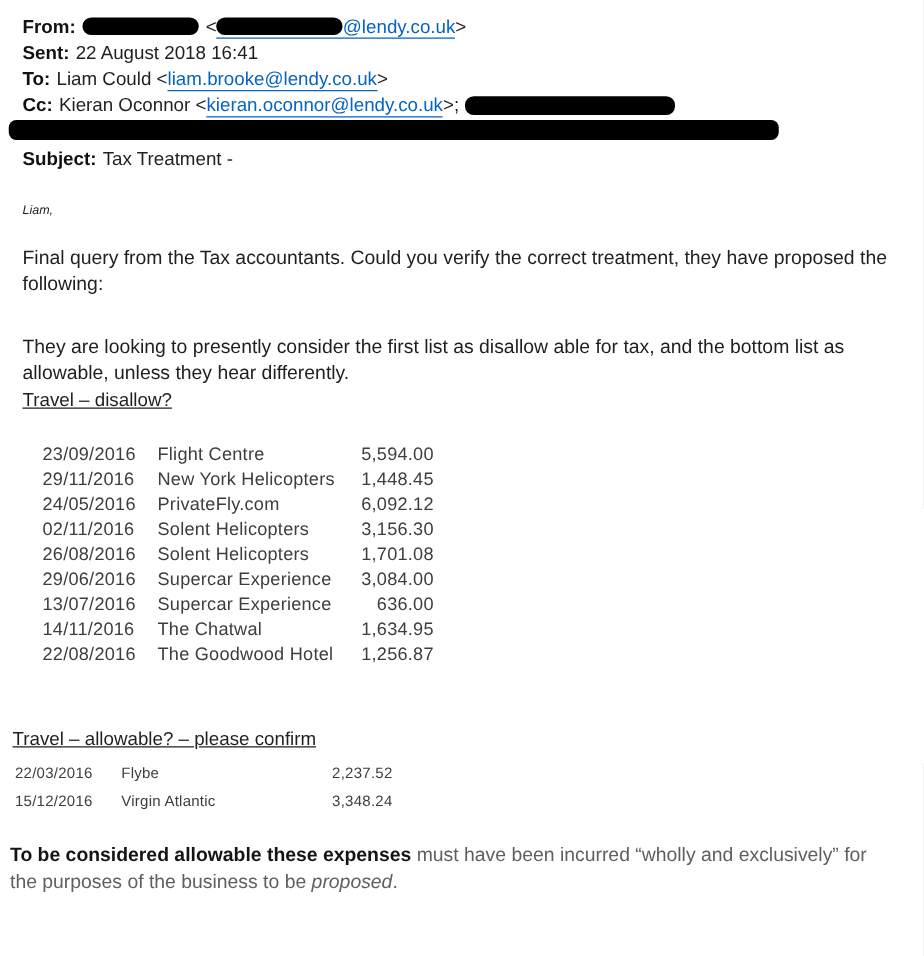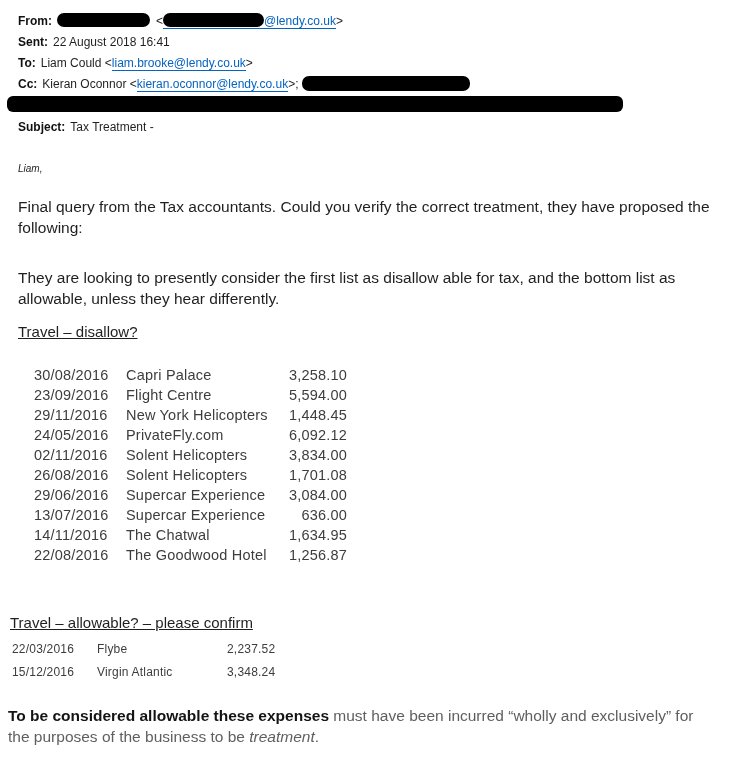--- a/index.html
+++ b/index.html
@@ -2,49 +2,49 @@
 <html><head>
 <meta charset="utf-8">
 <style>
   html,body { margin:0; padding:0; background:#e8e8e8; }
   .page {
     width:739px; height:765px; background:#ffffff; margin:0 auto;
     box-sizing:border-box; padding:11px 20px 0 18px; position:relative;
     font-family:"Liberation Sans", sans-serif; color:#1f1f1f; overflow:hidden;
   }
   
-  .hline { font-size:12px; line-height:21px; white-space:nowrap; }
+  .hline { font-size:15px; line-height:21px; white-space:nowrap; }
   .hlabel { font-weight:700; color:#111; margin-right:5px; }
   .angle { color:#1f1f1f; }
   .redact { display:inline-block; background:#000; border-radius:7px; height:14px; vertical-align:-2px; }
   .r-from1 { width:93px; margin-right:6px; }
   .r-from2 { width:101px; }
   .r-cc { width:168px; height:15px; vertical-align:-3px; }
   .link { color:#0563c1; text-decoration:none; border-bottom:1.4px solid #0563c1; cursor:pointer; }
   .ulink { border-bottom:1.5px solid #0563c1; cursor:pointer; }
   .ulink .linktext { color:#0563c1; }
   .bar-full { background:#000; border-radius:6px; height:16px; width:616px; margin:1px 0 0 -11px; }
   .subject-line { margin-top:5px; }
   
   .greeting { margin-top:25px; font-size:10px;font-style:italic; }
   .para { margin-top:22px; font-size:15.5px; line-height:21px; max-width:701px; }
   .para2 { margin-top:29px; }
-  .sechead { margin-top:14px; font-size:15px; text-decoration:underline; }
+  .sechead { margin-top:3px; font-size:15px; text-decoration:underline; }
   .sechead2 { margin-left:-8px; margin-top:49px; }
   
   .xtable { margin:25px 0 0 16px; font-size:14.5px; color:#3d3d3d; letter-spacing:0.2px; }
   .trow { display:flex; line-height:20px; }
   .xtable .c-date { width:92px; }
   .xtable .c-vendor { width:150px; }
   .xtable .c-amount { width:71px; text-align:right; }
   .atable { margin:7px 0 0 -6px; font-size:12px; color:#3d3d3d; letter-spacing:0.2px; }
   .atable .trow { line-height:23px; }
   .atable .c-date { width:85px; }
   .atable .c-vendor { width:130px; }
-  .atable .c-amount { width:87px; text-align:left; }
+  .atable .c-amount { width:87px; text-align:right; }
   
   .closing { margin:21px 0 0 -10px; font-size:15.5px; line-height:21px; max-width:712px; color:#5f5f5f; }
   .closing .cbold { font-weight:700; color:#141414; }
   .closing .cital { font-style:italic; }
 </style>
 </head>
 <body>
 
 <div class="page">
 
@@ -73,43 +73,38 @@
   <div class="greeting">Liam,</div>
 
   <div class="para">Final query from the Tax accountants. Could you verify the correct treatment, they have proposed the following:</div>
 
   <div class="para para2">They are looking to presently consider the first list as disallow able for tax, and the bottom list as allowable, unless they hear differently.</div>
 
   <div class="sechead">Travel – disallow?</div>
 
   <div class="xtable">
     <div class="trow">
-        <span class="c-date">30/08/2016</span>
-        <span class="c-vendor">Capri Palace</span>
-        <span class="c-amount">3,258.10</span>
-      </div>
-    <div class="trow">
         <span class="c-date">23/09/2016</span>
         <span class="c-vendor">Flight Centre</span>
         <span class="c-amount">5,594.00</span>
       </div>
     <div class="trow">
         <span class="c-date">29/11/2016</span>
         <span class="c-vendor">New York Helicopters</span>
         <span class="c-amount">1,448.45</span>
       </div>
     <div class="trow">
         <span class="c-date">24/05/2016</span>
         <span class="c-vendor">PrivateFly.com</span>
         <span class="c-amount">6,092.12</span>
       </div>
     <div class="trow">
         <span class="c-date">02/11/2016</span>
         <span class="c-vendor">Solent Helicopters</span>
-        <span class="c-amount">3,834.00</span>
+        <span class="c-amount">3,156.30</span>
       </div>
     <div class="trow">
         <span class="c-date">26/08/2016</span>
         <span class="c-vendor">Solent Helicopters</span>
         <span class="c-amount">1,701.08</span>
       </div>
     <div class="trow">
         <span class="c-date">29/06/2016</span>
         <span class="c-vendor">Supercar Experience</span>
         <span class="c-amount">3,084.00</span>
@@ -140,16 +135,16 @@
         <span class="c-amount">2,237.52</span>
       </div>
     <div class="trow">
         <span class="c-date">15/12/2016</span>
         <span class="c-vendor">Virgin Atlantic</span>
         <span class="c-amount">3,348.24</span>
       </div>
   </div>
 
   <div class="closing">
-    <span class="cbold">To be considered allowable these expenses</span><span>  must have been incurred “wholly and exclusively” for the purposes of the business to be </span><span class="cital">treatment</span><span>.</span>
+    <span class="cbold">To be considered allowable these expenses</span><span>  must have been incurred “wholly and exclusively” for the purposes of the business to be </span><span class="cital">proposed</span><span>.</span>
   </div>
 
 </div>
 
 </body></html>

